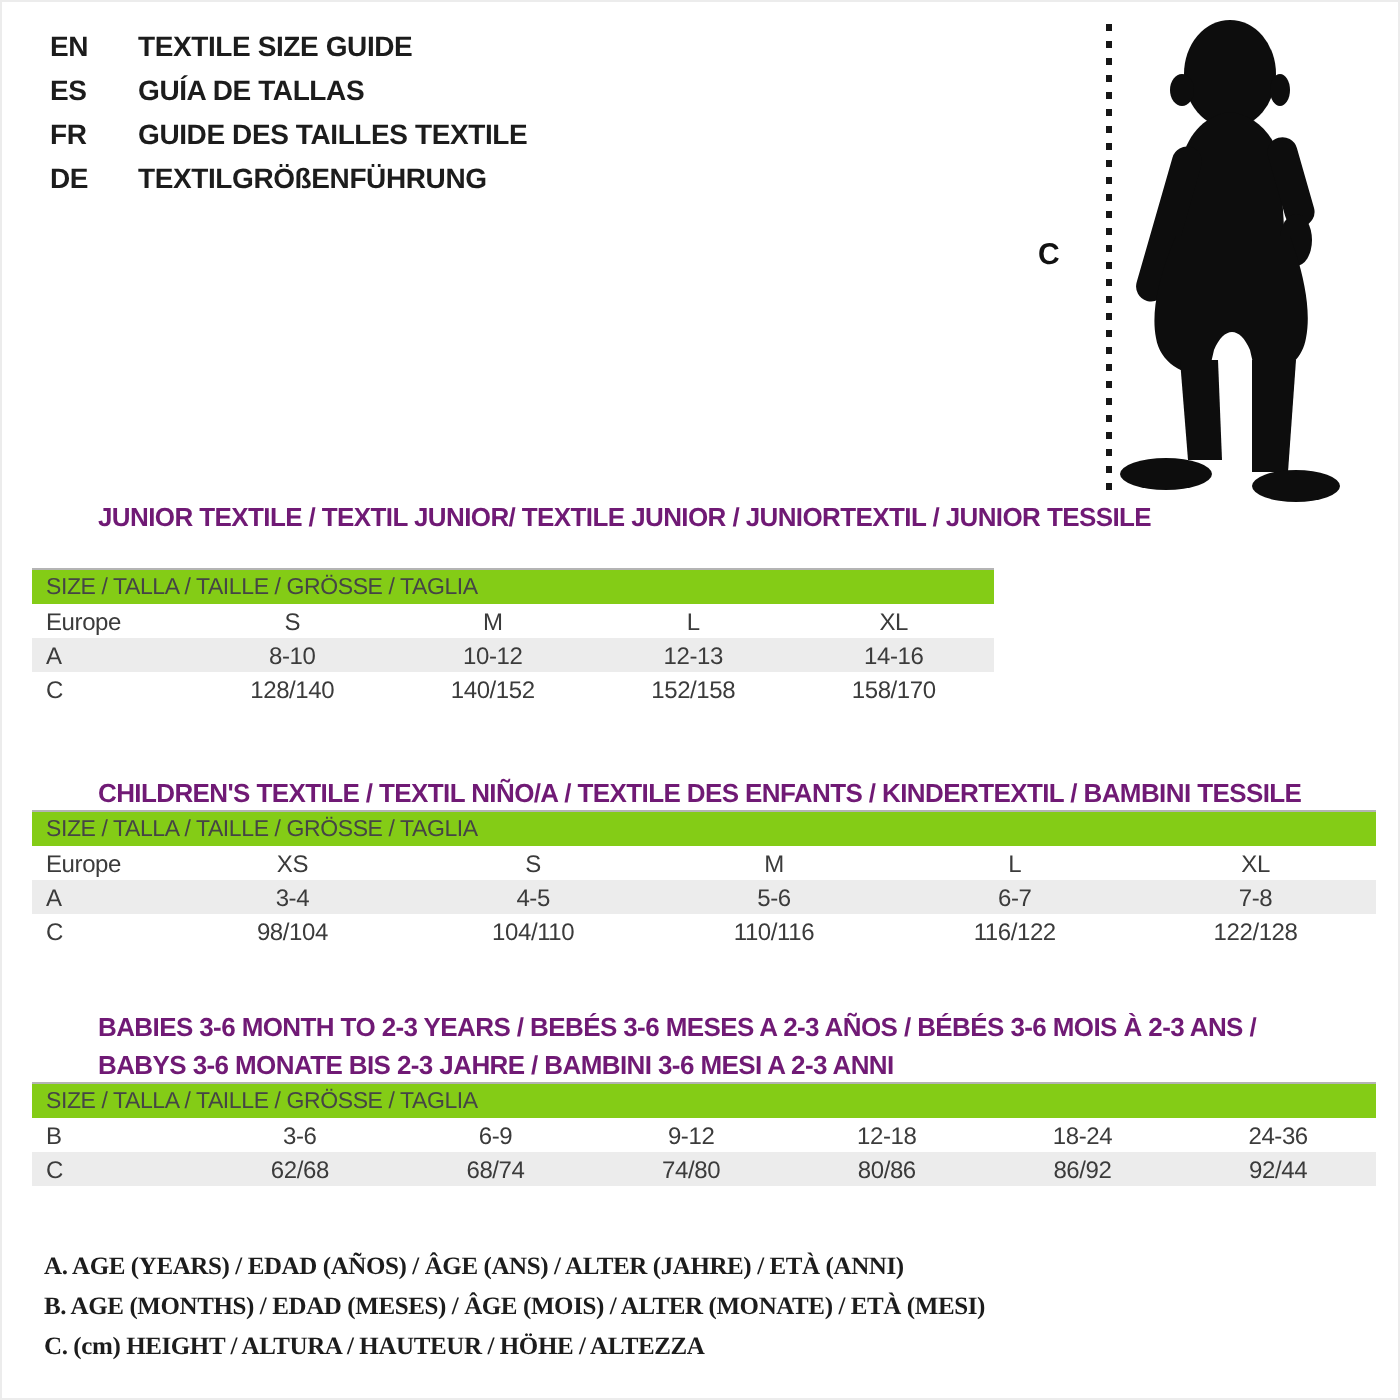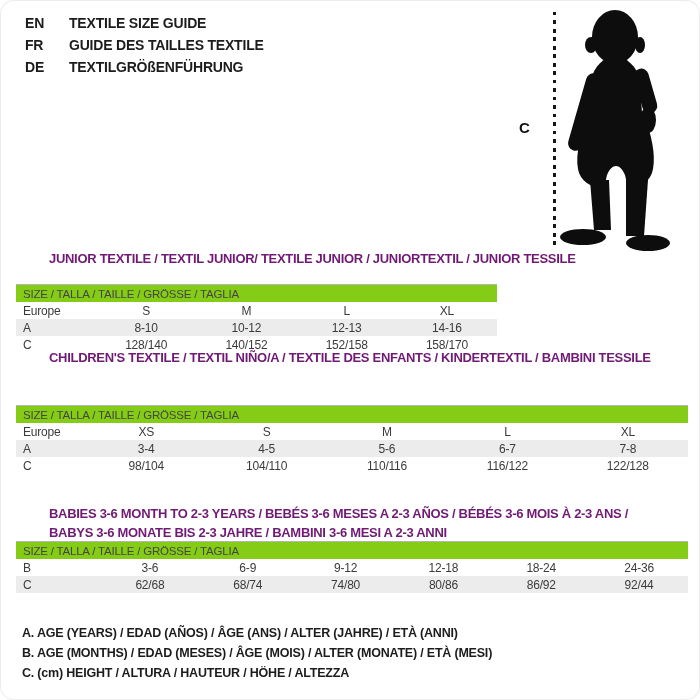--- a/index.html
+++ b/index.html
@@ -1,20 +1,19 @@
 <!DOCTYPE html>
 <html><head>
 <meta charset="utf-8">
 <style>
   html,body { margin:0; padding:0; background:#fff; }
   .page {
     position:relative; width:700px; height:700px; background:#ffffff;
     font-family:"Liberation Sans", sans-serif; overflow:hidden;
     box-shadow: inset 0 0 0 1px #ececec;
-    border-radius: 14px;
   }
 
   
   .lang-block { position:absolute; left:25px; top:12px; }
   .lang-row { display:flex; line-height:22px; font-weight:bold; font-size:14px;
               color:#1c1c1c; letter-spacing:-0.2px; }
   .lang-code { width:44px; flex:0 0 44px; }
 
   
   .height-line {
@@ -23,50 +22,54 @@
       #161616 0px, #161616 3.5px, transparent 3.5px, transparent 8.5px);
   }
   .height-label { position:absolute; left:519px; top:119px; font-size:15px;
                   font-weight:bold; color:#111; }
   .silhouette { position:absolute; left:560px; top:8px; }
 
   
   .section-title { position:absolute; left:25px; font-size:13px; font-weight:bold;
                    color:#701a75; letter-spacing:-0.3px; white-space:nowrap;margin-left:24px; }
   #title-1 { top:251px; }
-  #title-2 { top:350px; }
+  #title-2 { top:389px; }
   #title-3 { top:504px; line-height:19px; }
 
   
   table.size-table { position:absolute; left:16px; border-collapse:collapse;
                      table-layout:fixed; font-size:12px; color:#3b3b3b;
                      letter-spacing:-0.2px; }
   .size-table th { background:#84cc16; text-align:left; font-weight:normal;
                    font-size:11.5px; color:#454545; padding:2px 0 2px 7px;
                    height:13px; border-top:1px solid #b4b4b4; }
   .size-table td { height:17px; text-align:center; padding:0; font-weight:normal; }
   .size-table td.lbl { text-align:left; padding-left:7px; }
   .size-table tr.shade td { background:#ececec; }
   #table-1 { top:284px; width:481px; }
   #table-2 { top:405px; width:672px; }
   #table-3 { top:541px; width:672px; }
 
   
   .notes { position:absolute; left:22px; top:623px; font-size:12.5px;
-           font-weight:bold; color:#1c1c1c; line-height:20px; letter-spacing:-0.2px; }
+           font-weight:bold; color:#1c1c1c; line-height:20px; letter-spacing:-0.2px;font-family:Liberation Serif, serif; }
 </style>
 </head>
 <body>
 
 <div class="page">
 
   <div class="lang-block">
     <div class="lang-row">
       <span class="lang-code">EN</span>
       <span>TEXTILE SIZE GUIDE</span>
+    </div>
+    <div class="lang-row">
+      <span class="lang-code">ES</span>
+      <span>GUÍA DE TALLAS</span>
     </div>
     <div class="lang-row">
       <span class="lang-code">FR</span>
       <span>GUIDE DES TAILLES TEXTILE</span>
     </div>
     <div class="lang-row">
       <span class="lang-code">DE</span>
       <span>TEXTILGRÖßENFÜHRUNG</span>
     </div>
   </div>

